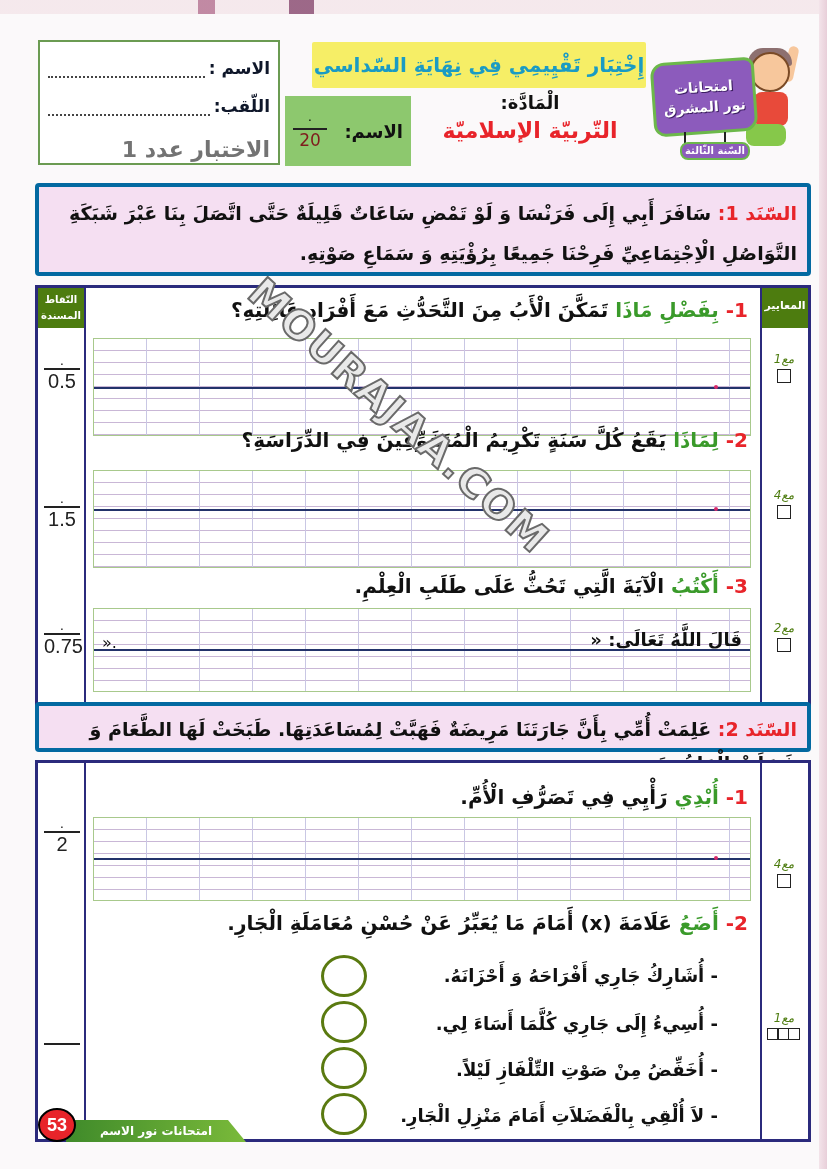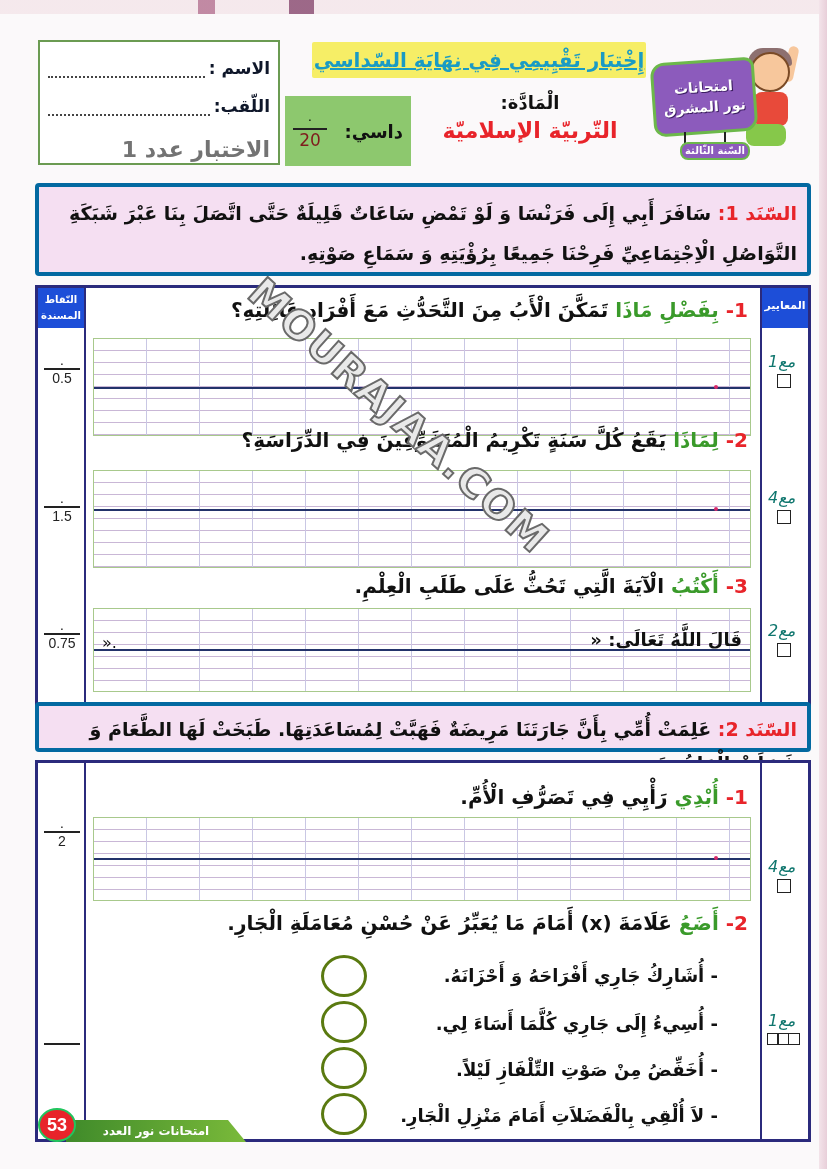--- a/index.html
+++ b/index.html
@@ -25,24 +25,24 @@
     position: absolute; left: 38px; top: 40px; width: 242px; height: 125px;
     border: 2px solid #6b9b52; background: #fff;
     direction: rtl; padding: 6px 8px;
   }
   .name-row { display: flex; align-items: flex-end; height: 30px; margin-bottom: 8px; }
   .name-label { font-weight: bold; font-size: 17px; color: #0f172a; white-space: nowrap; }
   .name-dots { flex: 1; border-bottom: 2px dotted #444; height: 14px; margin-right: 4px; }
   .test-number { text-align: right; font-size: 22px; color: #737373; margin-top: 21px; font-weight: bold; }
 
   .title-banner {
-    position: absolute; left: 312px; top: 42px; width: 334px; height: 36px;
+    position: absolute; left: 312px; top: 42px; width: 334px; height: 46px;
     background: #f6ee66; border-radius: 2px;
     display: flex; align-items: center; justify-content: center;
-    font-size: 20px; font-weight: bold; color: #1a9bc4; direction: rtl; text-decoration: underline;
+    font-size: 20px; font-weight: bold; color: #1a9bc4; direction: rtl;
   }
   .grade-box {
     position: absolute; left: 285px; top: 96px; width: 126px; height: 70px;
     background: #8dc86e; direction: rtl; padding: 6px 8px;
     display: flex; align-items: center; justify-content: space-between;
   }
   .grade-label { font-size: 18px; font-weight: bold; color: #111; }
   .grade-frac { display: flex; flex-direction: column; align-items: center; width: 34px; }
   .grade-frac .top { font-size: 12px; line-height: 10px; border-bottom: 2px solid #222; width: 100%; text-align: center; height: 18px; }
   .grade-frac .bot { font-size: 17px; color: #7f1d1d; }
@@ -110,35 +110,35 @@
   .frame {
     position: absolute; border: 3px solid #2b2a7c; background: #fff;
   }
   .frame1 { left: 35px; top: 285px; width: 776px; height: 430px; border-bottom-width: 4px; }
   .frame2 { left: 35px; top: 760px; width: 776px; height: 382px; }
 
   .col-left { position: absolute; left: 0; top: 0; width: 48px; height: 100%; border-left: none; border-right: 2px solid #2b2a7c; }
   .col-right { position: absolute; right: 0; top: 0; width: 48px; height: 100%; border-left: 2px solid #2b2a7c; }
   .col-head {
     position: absolute; left: 0; top: 0; width: 100%; height: 40px;
-    background: #1d4ed8; color: #fff; font-weight: bold; text-align: center;
+    background: #4d7c0f; color: #fff; font-weight: bold; text-align: center;
     direction: rtl;
   }
   .col-left .col-head { font-size: 10px; line-height: 16px; padding-top: 4px; }
   .col-right .col-head { font-size: 11px; line-height: 36px; }
 
   .score {
     position: absolute; left: 6px; width: 36px; text-align: center;
   }
   .score .dot { font-size: 12px; height: 14px; line-height: 10px; border-bottom: 2px solid #222; }
-  .score .val { font-size: 14px; color: #222; font-family: "Liberation Sans", sans-serif; }
+  .score .val { font-size: 20px; color: #222; font-family: "Liberation Sans", sans-serif; }
 
   .crit {
-    position: absolute; right: 8px; width: 32px; text-align: left;
-    font-size: 16px; font-style: italic; color: #0f766e; direction: ltr;
+    position: absolute; right: 8px; width: 32px; text-align: center;
+    font-size: 12px; font-style: italic; color: #4d7c0f; direction: ltr;
   }
   .crit .box { width: 14px; height: 14px; border: 1.5px solid #222; margin: 3px auto 0; }
   .crit .boxes { display: flex; justify-content: center; margin-top: 3px; }
   .crit .boxes span { width: 12px; height: 12px; border: 1.5px solid #222; margin-left: -1.5px; }
 
   .question {
     position: absolute; right: 60px; direction: rtl; white-space: nowrap;
     font-size: 20px; font-weight: bold; color: #111;
   }
   .q-num { color: #e8242a; }
@@ -181,21 +181,21 @@
     position: absolute; left: 38px; top: 1108px; width: 210px; height: 34px;
   }
   .footer-bar {
     position: absolute; left: 28px; top: 12px; width: 180px; height: 22px;
     background: linear-gradient(90deg, #3f8a2a, #7aba3a);
     clip-path: polygon(0 0, 90% 0, 100% 100%, 0 100%);
     color: #fff; font-weight: bold; font-size: 12px; line-height: 22px; text-align: center; direction: rtl;
   }
   .footer-page {
     position: absolute; left: 0; top: 0; width: 38px; height: 34px;
-    background: #e8242a; border-radius: 50%; border: 2px solid #22c55e;
+    background: #e8242a; border-radius: 50%; border: 2px solid #000000;
     color: #fff; font-size: 18px; font-weight: bold; line-height: 30px; text-align: center;
     font-family: "Liberation Sans", sans-serif;
   }
 </style>
 </head>
 <body>
 
 <div class="top-strip"></div>
 <div class="right-edge"></div>
 
@@ -207,21 +207,21 @@
   <div class="name-row">
     <span class="name-label">اللّقب:</span>
     <span class="name-dots"></span>
   </div>
   <div class="test-number">الاختبار عدد 1</div>
 </div>
 
 <div class="title-banner">إِخْتِبَار تَقْيِيمِي فِي نِهَايَةِ السّداسي</div>
 
 <div class="grade-box">
-  <span class="grade-label">داسي:</span>
+  <span class="grade-label">الاسم:</span>
   <span class="grade-frac">
     <span class="top">.</span>
     <span class="bot">20</span>
   </span>
 </div>
 
 <div class="subject-label">الْمَادَّة:</div>
 <div class="subject-value">التّربيّة الإسلاميّة</div>
 
 <div class="logo">
@@ -364,15 +364,15 @@
   <div class="option" style="top:250px">- أُسِيءُ إِلَى جَارِي كُلَّمَا أَسَاءَ لِي.</div>
 
   <div class="circle" style="top:284px"></div>
   <div class="option" style="top:296px">- أُخَفِّضُ مِنْ صَوْتِ التِّلْفَازِ لَيْلاً.</div>
 
   <div class="circle" style="top:330px"></div>
   <div class="option" style="top:342px">- لاَ أُلْقِي بِالْفَضَلاَتِ أَمَامَ مَنْزِلِ الْجَارِ.</div>
 </div>
 
 <div class="footer">
-  <div class="footer-bar">امتحانات نور العدد</div>
+  <div class="footer-bar">امتحانات نور الاسم</div>
   <div class="footer-page">53</div>
 </div>
 
 </body></html>

